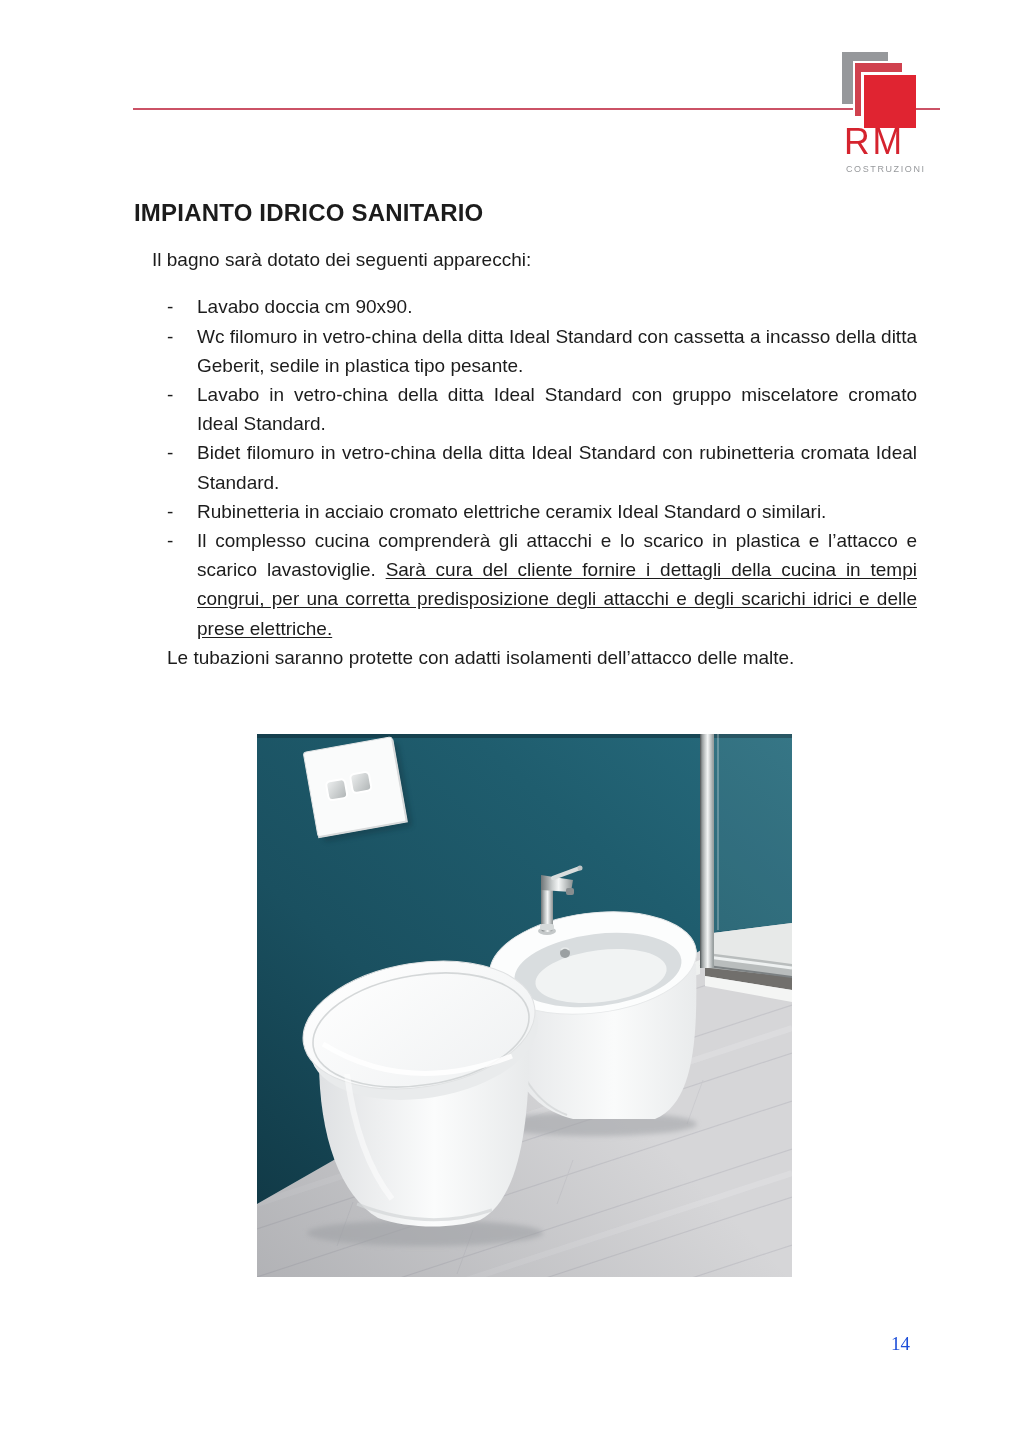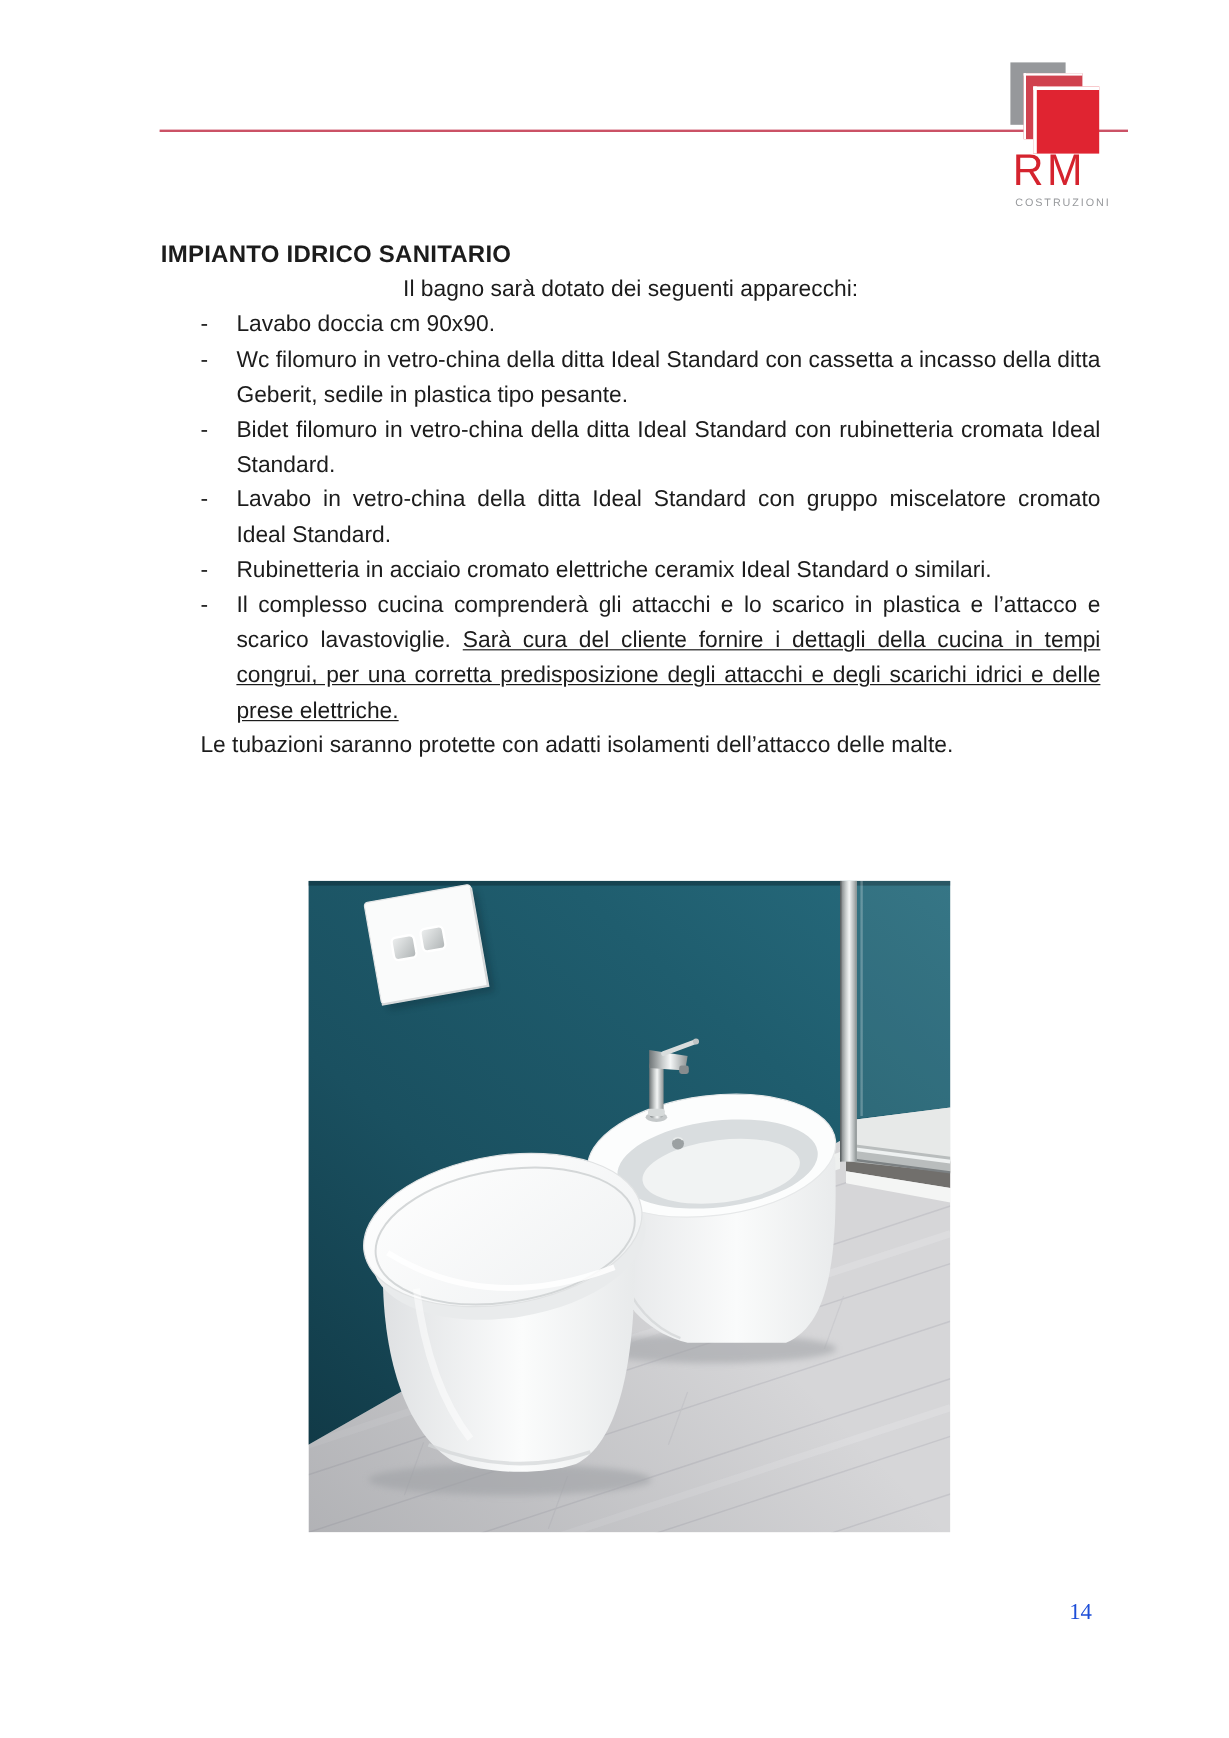--- a/index.html
+++ b/index.html
@@ -20,23 +20,23 @@
   .logo-rm  {
     position:absolute; left:2px; top:71px; font-size:37px; line-height:1;
     color:#d5232e; letter-spacing:3px; font-weight:400; transform:scaleX(.96); transform-origin:left;
   }
   .logo-sub {
     position:absolute; left:4px; top:112px; font-size:9px; color:#97999c;
     letter-spacing:1.6px; font-weight:400;
   }
   
   .text-col { position:absolute; left:134px; top:198px; width:783px; font-size:19px; line-height:29.2px; }
-  .doc-title { font-size:20px; font-weight:bold; margin:0; letter-spacing:.2px; }
+  .doc-title { font-size:24px; font-weight:bold; margin:0; letter-spacing:.2px; }
   .intro-1 { margin:36px 0 0 0; text-align:justify; }
-  .intro-2 { margin:0;text-align:center; }
+  .intro-2 { margin:18px; }
   ul.appliances { margin:0; padding:0; list-style:none; }
   ul.appliances li {
     margin-left:33px; padding-left:30px; text-indent:-30px; text-align:justify;
   }
   .dash { display:inline-block; width:30px; text-indent:0; }
   .u { text-decoration:underline; text-underline-offset:2px; }
   .closing { margin:0 0 0 33px; }
   
   .photo { position:absolute; left:257px; top:734px; width:535px; height:543px; }
   
@@ -63,24 +63,24 @@
   <p class="intro-2">Il bagno sarà dotato dei seguenti apparecchi:</p>
 
   <ul class="appliances">
     <li>
       <span class="dash">-</span><span>Lavabo doccia cm 90x90.</span><span class="u"></span>
     </li>
     <li>
       <span class="dash">-</span><span>Wc filomuro in vetro-china della ditta Ideal Standard con cassetta a incasso della ditta Geberit, sedile in plastica tipo pesante.</span><span class="u"></span>
     </li>
     <li>
+      <span class="dash">-</span><span>Lavabo in vetro-china della ditta Ideal Standard con gruppo miscelatore cromato Ideal Standard.</span><span class="u"></span>
+    </li>
+    <li>
       <span class="dash">-</span><span>Bidet filomuro in vetro-china della ditta Ideal Standard con rubinetteria cromata Ideal Standard.</span><span class="u"></span>
-    </li>
-    <li>
-      <span class="dash">-</span><span>Lavabo in vetro-china della ditta Ideal Standard con gruppo miscelatore cromato Ideal Standard.</span><span class="u"></span>
     </li>
     <li>
       <span class="dash">-</span><span>Rubinetteria in acciaio cromato elettriche ceramix Ideal Standard o similari.</span><span class="u"></span>
     </li>
     <li>
       <span class="dash">-</span><span>Il complesso cucina comprenderà gli attacchi e lo scarico in plastica e l’attacco e scarico lavastoviglie. </span><span class="u">Sarà cura del cliente fornire i dettagli della cucina in tempi congrui, per una corretta predisposizione degli attacchi e degli scarichi idrici e delle prese elettriche.</span>
     </li>
   </ul>
 
   <p class="closing">Le tubazioni saranno protette con adatti isolamenti dell’attacco delle malte.</p>

